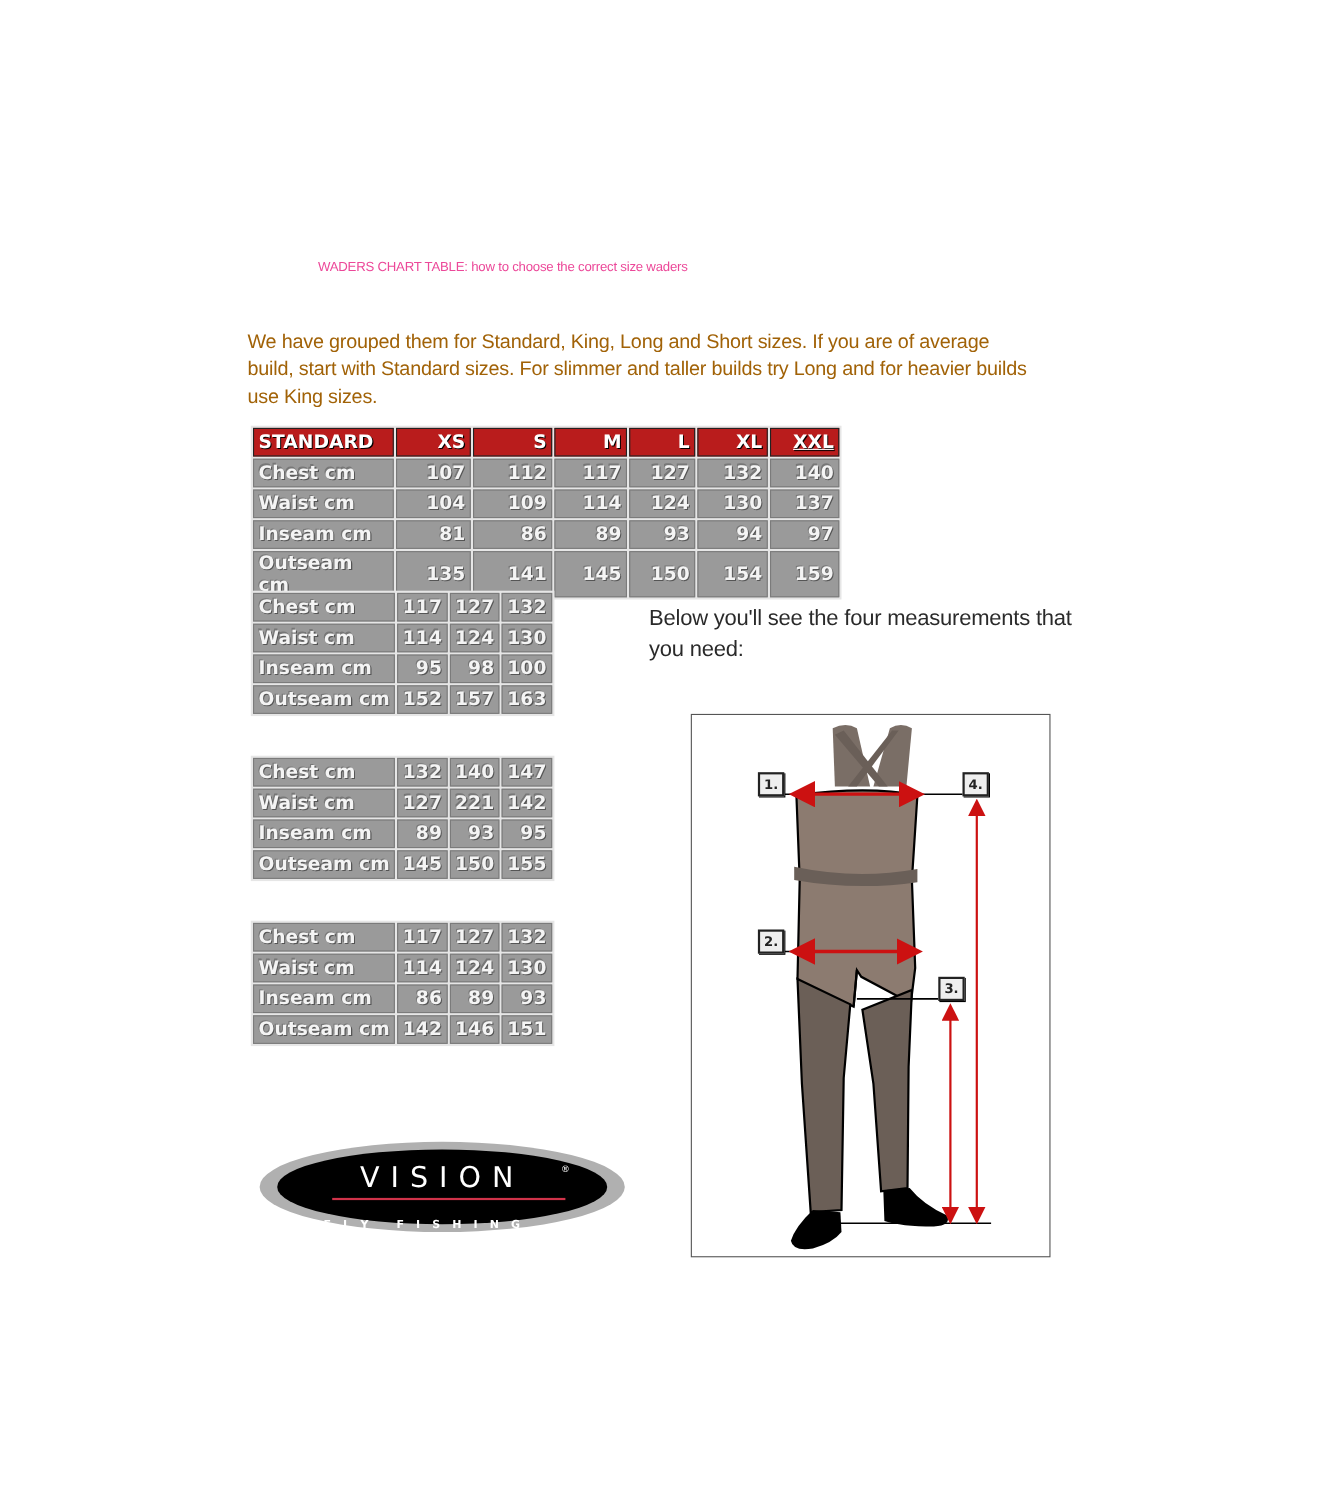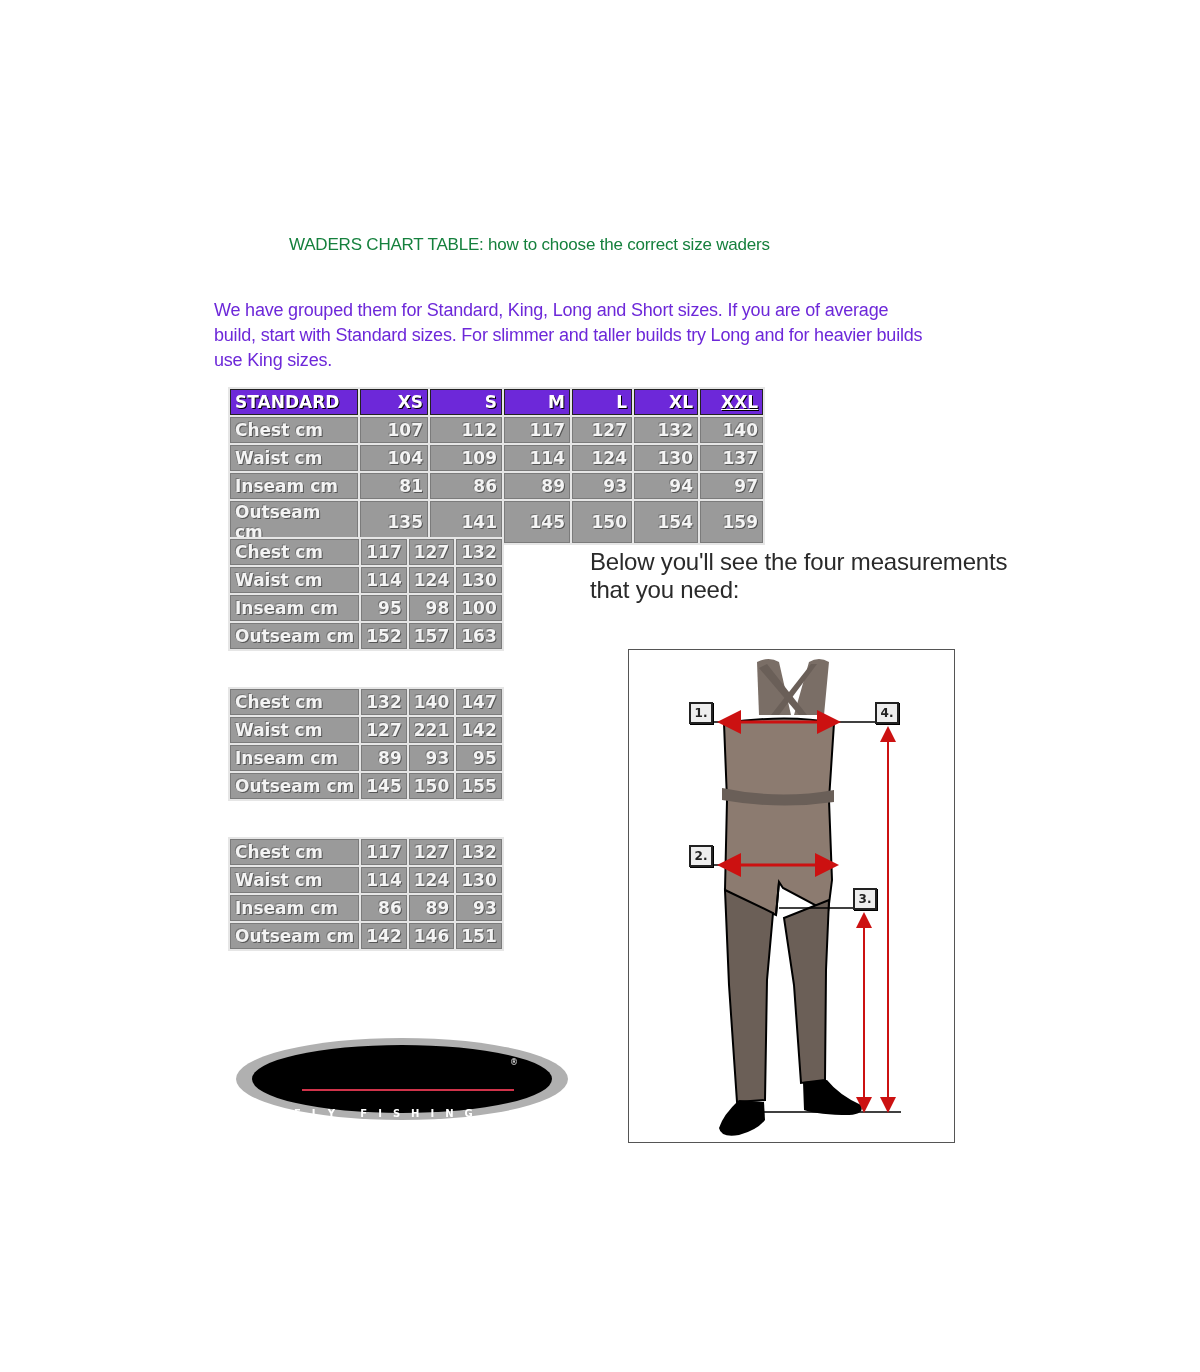--- a/index.html
+++ b/index.html
@@ -1,41 +1,41 @@
 <!DOCTYPE html>
 <html><head>
 <meta charset="utf-8">
 <style>
   html, body { margin: 0; padding: 0; background: #ffffff; }
   body { width: 1200px; height: 1372px; position: relative; overflow: hidden; font-family: "Liberation Sans", sans-serif; color: #222; }
 
-  .page-title { position: absolute; left: 289px; top: 235px; font-size: 17px; color: #15803d; white-space: nowrap; letter-spacing: -0.2px; }
-  .intro { position: absolute; left: 214px; top: 298px; width: 720px; font-size: 18px; line-height: 25px; color: #6d28d9; letter-spacing: -0.2px; }
+  .page-title { position: absolute; left: 289px; top: 235px; font-size: 12px; color: #ec4899; white-space: nowrap; letter-spacing: -0.2px; }
+  .intro { position: absolute; left: 225px; top: 298px; width: 720px; font-size: 18px; line-height: 25px; color: #a16207; letter-spacing: -0.2px; }
 
   .size-table { position: absolute; border-collapse: separate; border-spacing: 2px; background: #e6e6e6; font-family: "DejaVu Sans", sans-serif; font-weight: bold; }
   .size-table td { height: 26px; padding: 0 4px; font-size: 17px; color: #f4f4f4; text-shadow: 1px 1px 0 #555, -1px -1px 0 #777; border: 1px solid #7b7b7b; box-sizing: border-box; }
-  .size-table tr.hdr td { background: #6d28d9; color: #ffffff; border-color: #222; text-shadow: 1px 1px 0 #000; margin-top: 20px; }
+  .size-table tr.hdr td { background: #b91c1c; color: #ffffff; border-color: #222; text-shadow: 1px 1px 0 #000; margin-top: 20px; }
   .size-table tr.row td { background: #9a9a9a; }
   .size-table td.label { text-align: left; }
   .size-table td.num { text-align: right; }
 
   #t-standard { left: 228px; top: 387px; }
   #t-long { left: 228px; top: 537px; }
   #t-king { left: 228px; top: 687px; }
   #t-short { left: 228px; top: 837px; }
 
   .col-label { width: 128px; }
   .col-a { width: 68px; }
   .col-b { width: 72px; }
   .col-c { width: 66px; }
   .col-d { width: 60px; }
   .col-e { width: 64px; }
   .col-f { width: 63px; text-decoration: underline; }
 
-  .measure-text { position: absolute; left: 590px; top: 548px; width: 420px; font-size: 24px; line-height: 28px; color: #2a2a2a; letter-spacing: -0.2px; }
+  .measure-text { position: absolute; left: 590px; top: 548px; width: 420px; font-size: 20px; line-height: 28px; color: #2a2a2a; letter-spacing: -0.2px; }
 
   .diagram { position: absolute; left: 628px; top: 649px; width: 327px; height: 494px; border: 1px solid #555; box-sizing: border-box; background: #fff; }
 
   .logo { position: absolute; left: 234px; top: 1036px; width: 336px; height: 86px; }
 </style>
 </head>
 <body>
 
 <div class="page-title">WADERS CHART TABLE:  how to choose the correct size waders</div>
 <div class="intro">We have grouped them for Standard, King, Long and Short sizes. If you are of average build, start with Standard sizes. For slimmer and taller builds try Long and for heavier builds use King sizes.</div>
@@ -224,16 +224,17 @@
   <div style="position:absolute;left:60px;top:195px;width:20px;height:18px;border:2px solid #222;background:#eee;font:bold 12px 'DejaVu Sans',sans-serif;text-align:center;line-height:18px;box-shadow:1px 1px 0 #000;">2.</div>
   <div style="position:absolute;left:224px;top:238px;width:20px;height:18px;border:2px solid #222;background:#eee;font:bold 12px 'DejaVu Sans',sans-serif;text-align:center;line-height:18px;box-shadow:1px 1px 0 #000;">3.</div>
   <div style="position:absolute;left:246px;top:52px;width:20px;height:18px;border:2px solid #222;background:#eee;font:bold 12px 'DejaVu Sans',sans-serif;text-align:center;line-height:18px;box-shadow:1px 1px 0 #000;">4.</div>
 </div>
 
 <div class="logo">
   <svg width="336" height="86" viewBox="0 0 336 86" xmlns="http://www.w3.org/2000/svg">
     <ellipse cx="168" cy="43" rx="166" ry="41" fill="#b0b0b0"></ellipse>
     <ellipse cx="168" cy="43" rx="150" ry="34" fill="#000"></ellipse>
   </svg>
+  <div style="position:absolute;left:58px;top:20px;width:220px;text-align:center;font:26px 'DejaVu Sans',sans-serif;letter-spacing:10px;color:#fff;">VISION</div>
   <div style="position:absolute;left:276px;top:22px;font:8px 'DejaVu Sans',sans-serif;color:#fff;">®</div>
   <div style="position:absolute;left:68px;top:53px;width:212px;height:2px;background:#d0334a;"></div>
   <div style="position:absolute;left:60px;top:72px;width:220px;text-align:left;font:bold 10px 'DejaVu Sans',sans-serif;letter-spacing:11px;color:#fff;">FLY FISHING</div>
 </div>
 
 </body></html>

